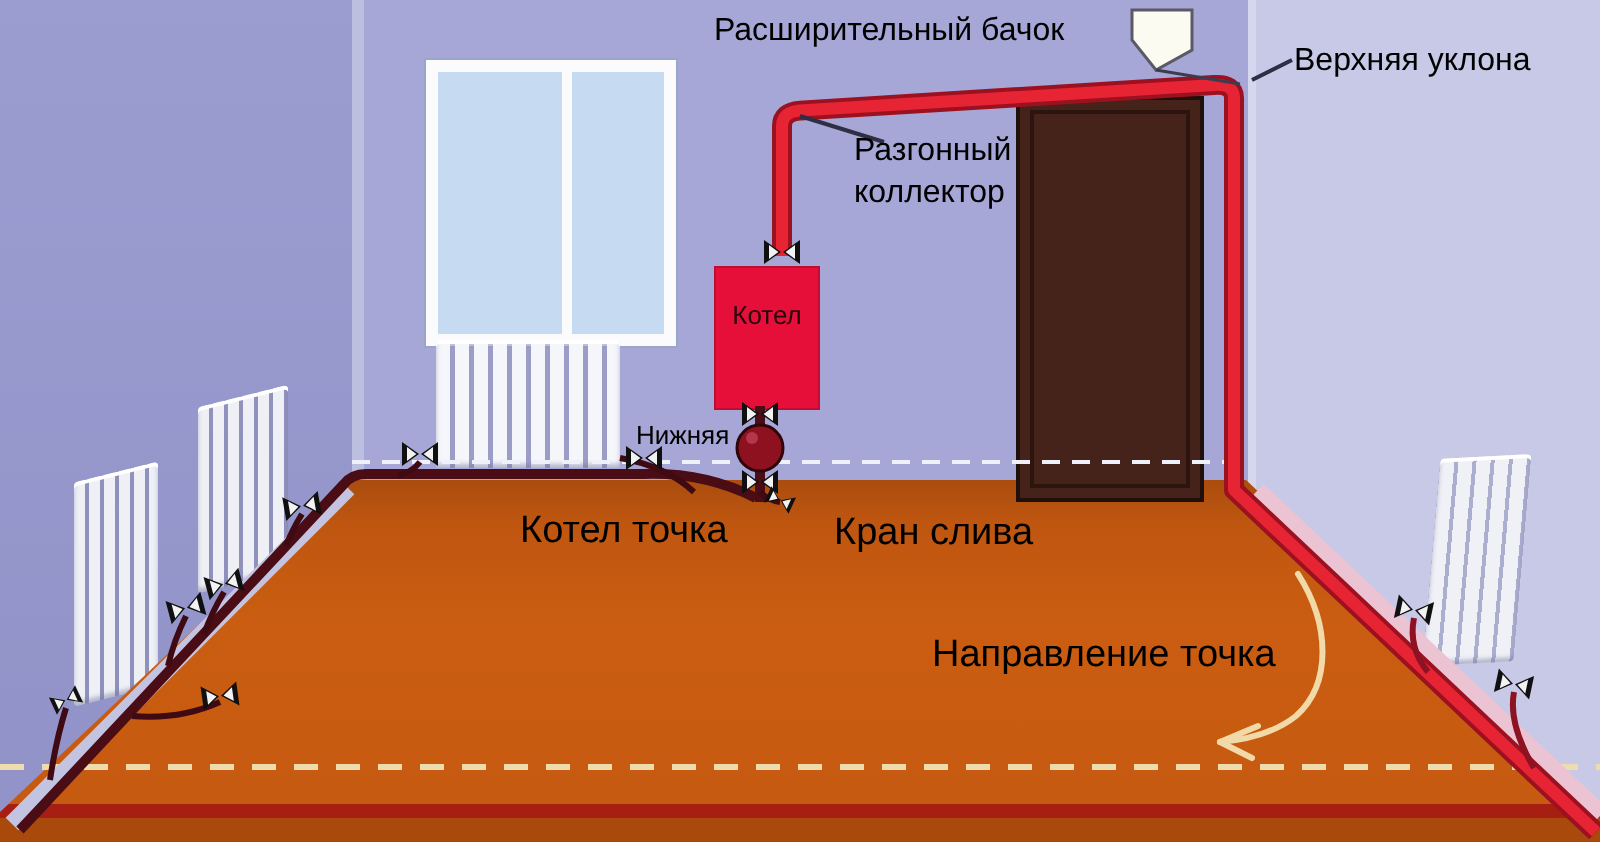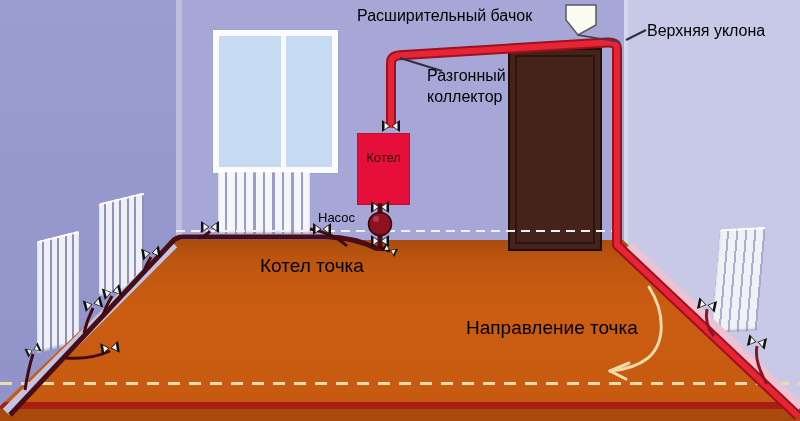--- a/index.html
+++ b/index.html
@@ -144,17 +144,18 @@
     <g stroke="#f2d9a8" stroke-width="3" fill="none" stroke-linecap="round">
       <path d="M 649,287 C 665,312 666,342 648,358 Q 634,369 610,371"></path>
       <path d="M 610,371 L 629,363"></path>
       <path d="M 610,371 L 626,379"></path>
     </g>
   </svg>
 
   <div class="abs lbl lbl-expansion">Расширительный бачок</div>
   <div class="abs lbl lbl-top-point">Верхняя уклона</div>
   <div class="abs lbl lbl-collector">Разгонный коллектор</div>
-  <div class="abs lbl lbl-pump">Насос</div>
+  <div class="abs lbl lbl-pump">Нижняя</div>
   <div class="abs lbl lbl-bottom-point">Котел точка</div>
+  <div class="abs lbl lbl-drain">Кран слива</div>
   <div class="abs lbl lbl-slope">Направление точка</div>
 
 </div>
 
 </body></html>

